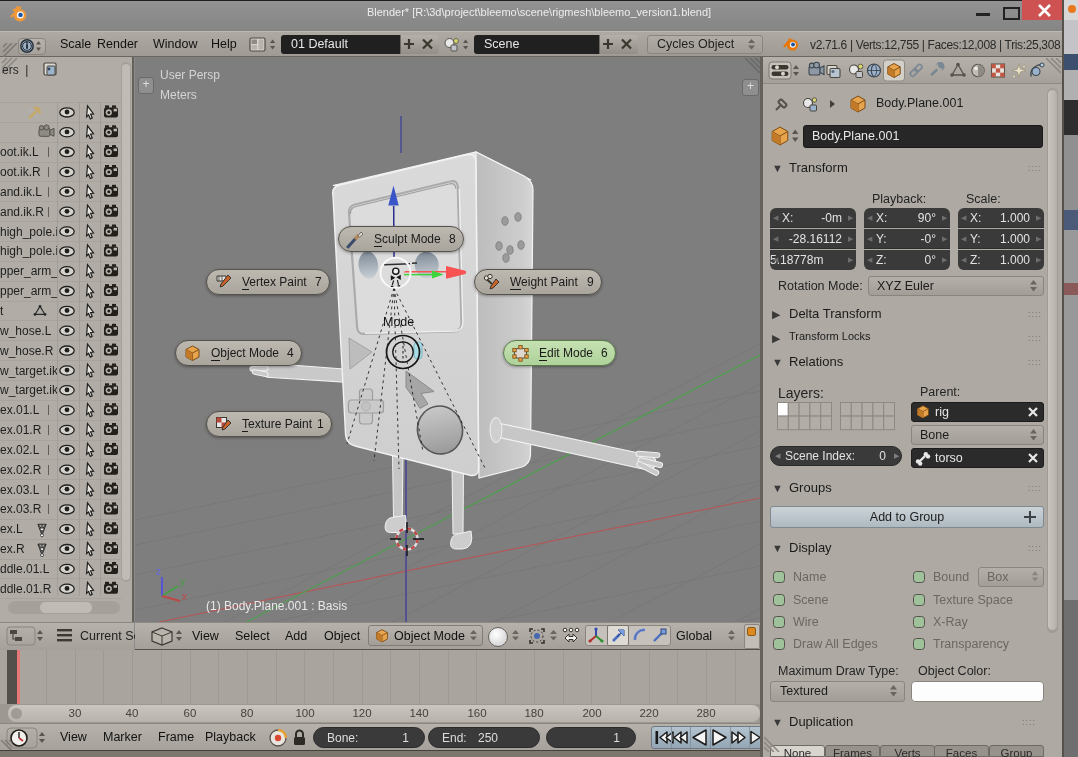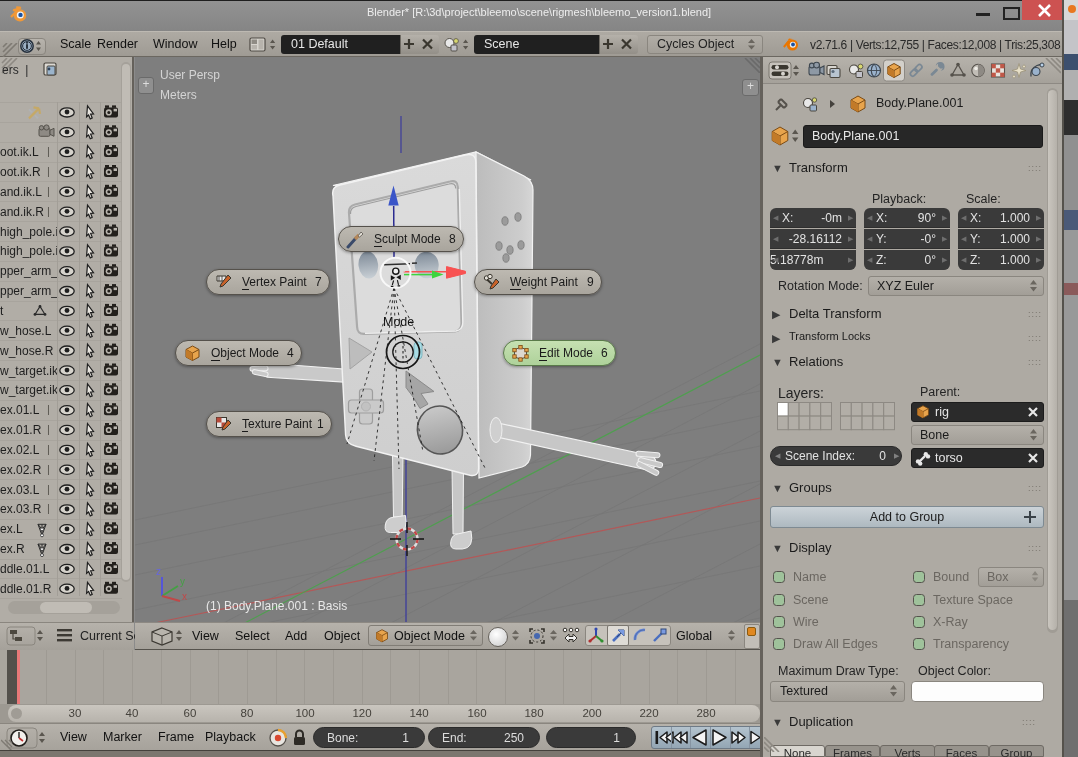--- a/index.html
+++ b/index.html
@@ -596,21 +596,21 @@
 </svg>
 <svg class="a" style="left:291px;top:728px" width="17" height="20" viewBox="0 0 17 20">
 <rect x="3" y="9" width="11" height="8" rx="1.5" fill="#2e2b26"></rect>
 <path d="M5,9 V6 a3.5,3.5 0 0 1 7,0 V9" fill="none" stroke="#2e2b26" stroke-width="2"></path>
 </svg>
 <div class="a" style="left:313px;top:727px;width:112px;height:21px;background:#3a3a3a;border:1px solid #2a2a2a;border-radius:11px;box-sizing:border-box"></div>
 <div class="tx" style="left:327px;top:731px;font-size:12px;color:#ddd">Bone:</div>
 <div class="tx" style="left:313px;top:731px;width:96px;text-align:right;font-size:12px;color:#ddd">1</div>
 <div class="a" style="left:428px;top:727px;width:112px;height:21px;background:#3a3a3a;border:1px solid #2a2a2a;border-radius:11px;box-sizing:border-box"></div>
 <div class="tx" style="left:442px;top:731px;font-size:12px;color:#ddd">End:</div>
-<div class="tx" style="left:428px;top:731px;width:96px;text-align:right;font-size:12px;color:#ddd">250</div>
+<div class="tx" style="left:440px;top:731px;width:96px;text-align:center;font-size:12px;color:#ddd">250</div>
 <div class="a" style="left:546px;top:727px;width:90px;height:21px;background:#3a3a3a;border:1px solid #2a2a2a;border-radius:11px;box-sizing:border-box"></div>
 <div class="tx" style="left:546px;top:731px;width:74px;text-align:right;font-size:12px;color:#ddd">1</div>
 <div class="a" style="left:651px;top:726px;width:115px;height:23px;background:linear-gradient(#b4c3ce,#93a6b4);border:1px solid #6e7a86;border-radius:3px;box-sizing:border-box"></div>
 <svg class="a" style="left:651px;top:726px" width="115" height="23" viewBox="651 726 115 23">
     <rect x="655.5" y="731" width="2.6" height="13" fill="#1a1a1a"></rect>
     <path d="M667.0,732.0 L660.0,737.5 L667.0,743.0 Z" fill="#f4f4f4" stroke="#1a1a1a" stroke-width="1.5" stroke-linejoin="round"></path>
     <path d="M673.0,732.0 L666.0,737.5 L673.0,743.0 Z" fill="#f4f4f4" stroke="#1a1a1a" stroke-width="1.5" stroke-linejoin="round"></path>
     <path d="M681.0,732.0 L674.0,737.5 L681.0,743.0 Z" fill="#f4f4f4" stroke="#1a1a1a" stroke-width="1.5" stroke-linejoin="round"></path>
     <path d="M687.0,732.0 L680.0,737.5 L687.0,743.0 Z" fill="#f4f4f4" stroke="#1a1a1a" stroke-width="1.5" stroke-linejoin="round"></path>
     <path d="M706.0,730.0 L693.0,737.5 L706.0,745.0 Z" fill="#f4f4f4" stroke="#1a1a1a" stroke-width="1.5" stroke-linejoin="round"></path>

